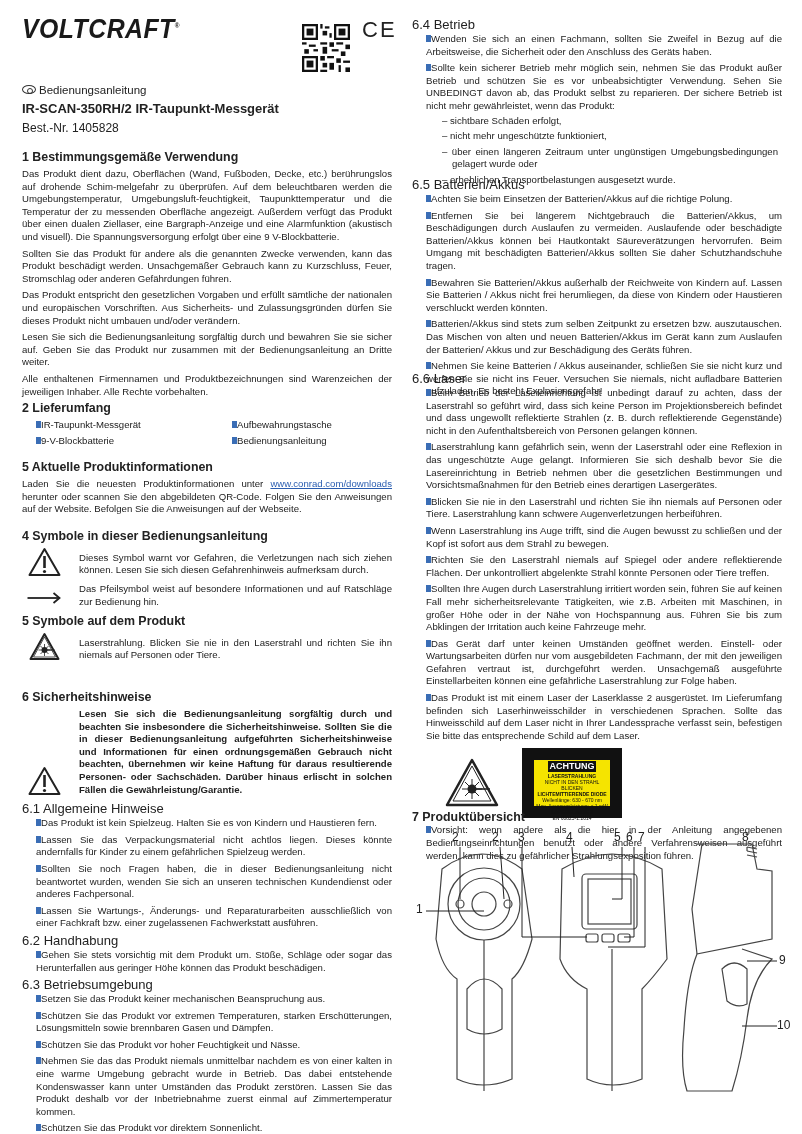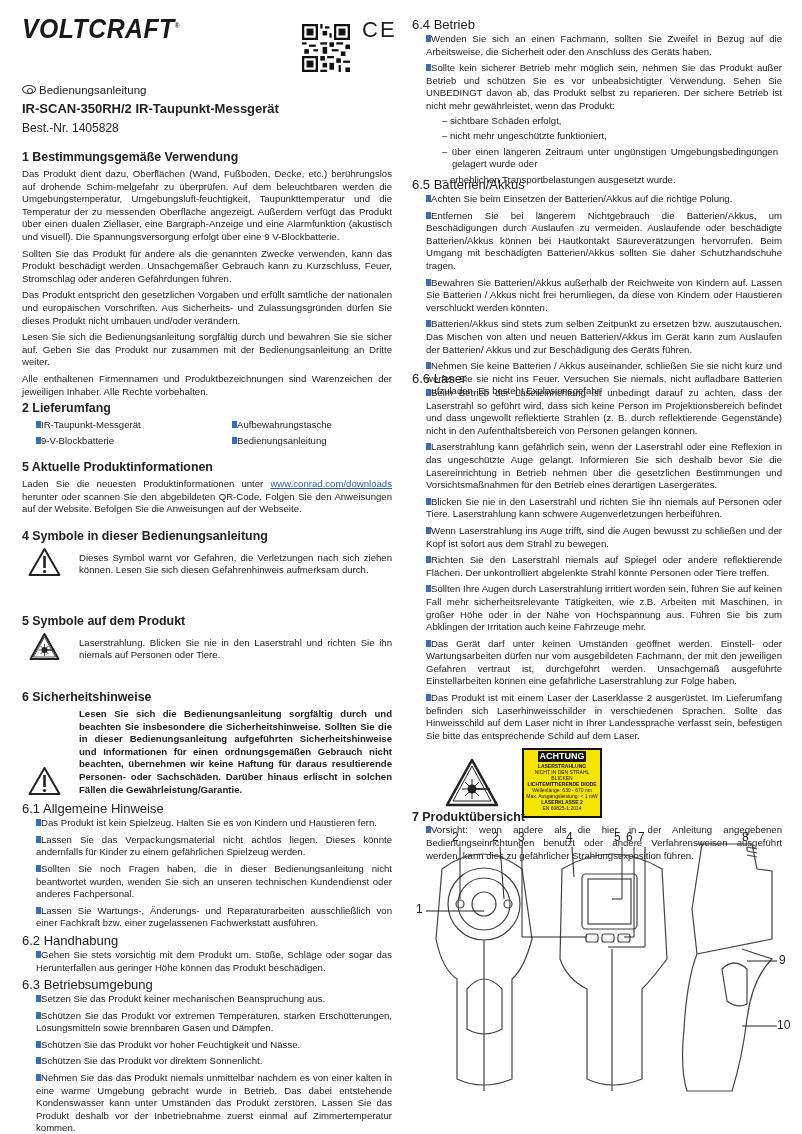--- a/index.html
+++ b/index.html
@@ -26,21 +26,21 @@
   .bl .mark { display: inline-block; width: 5px; height: 7px; background: #3a6db5; margin-right: 0; vertical-align: baseline; }
   .dash { padding-left: 14px; text-indent: -10px; margin-bottom: 3px; padding-right: 4px; }
   .scope { display: grid; grid-template-columns: 196px 170px; padding-left: 14px; row-gap: 3px; }
   .scope span .mark { display: inline-block; width: 5px; height: 7px; background: #3a6db5; }
   .sym-row { display: flex; align-items: flex-end; margin-bottom: 6px; }
   .sym-icon { width: 45px; flex: none; }
   .sym-text { flex: 1; text-align: justify; padding-left: 12px; }
   a.link { color: #2a5db0; text-decoration: underline; }
   .warn-bold { font-weight: bold; }
   .laser-img { display: flex; align-items: center; margin: 6px 0 6px 18px; gap: 22px; }
-  .achtung { width: 80px; height: 70px; background: #111; padding: 2px; position: relative; }
+  .achtung { width: 100px; height: 70px; background: #111; padding: 12px; position: relative; }
   .achtung-inner { background: #f5e400; width: 100%; height: 100%; text-align: center; font-size: 5px; line-height: 6px; color: #111; font-weight: bold; padding-top: 1px; }
   .achtung-head { background: #111; color: #fff; font-size: 9px; line-height: 11px; margin: 0 14px 1px; font-weight: bold; }
   .diagram { position: relative; width: 380px; height: 270px; margin-top: 4px; }
   .num { position: absolute; font-size: 12px; color: #222; }
 </style>
 </head>
 <body>
 
 <div class="logo"><span>VOLTCRAFT</span><sup>®</sup></div>
 
@@ -117,20 +117,27 @@
   <div class="sec" style="top:529px;">
     <h2>4 Symbole in dieser Bedienungsanleitung</h2>
     <div class="sym-row">
       <svg class="sym-icon" width="34" height="30" viewBox="0 0 34 30">
           <path d="M17 2 L32 28 L2 28 Z" fill="none" stroke="#222" stroke-width="2" stroke-linejoin="round"></path>
           <rect x="15.7" y="9" width="2.6" height="12" fill="#222"></rect>
           <circle cx="17" cy="24.5" r="1.6" fill="#222"></circle>
         </svg>
       <div class="sym-text">Dieses Symbol warnt vor Gefahren, die Verletzungen nach sich ziehen können. Lesen Sie sich diesen Gefahrenhinweis aufmerksam durch.</div>
     </div>
+    <div class="sym-row">
+      <svg class="sym-icon" width="34" height="24" viewBox="0 0 34 24">
+          <line x1="0" y1="14" x2="31" y2="14" stroke="#222" stroke-width="1.8"></line>
+          <path d="M26 9 L32 14 L26 19" fill="none" stroke="#222" stroke-width="1.8"></path>
+        </svg>
+      <div class="sym-text">Das Pfeilsymbol weist auf besondere Informationen und auf Ratschläge zur Bedienung hin.</div>
+    </div>
   </div>
 
   <div class="sec" style="top:614px;">
     <h2>5 Symbole auf dem Produkt</h2>
     <div class="sym-row">
       <svg class="sym-icon" width="32" height="30" viewBox="0 0 32 30">
           <path d="M16 2 L30 27 L2 27 Z" fill="none" stroke="#222" stroke-width="2" stroke-linejoin="round"></path>
           <path d="M16 5 L27 25 L5 25 Z" fill="none" stroke="#222" stroke-width="0.8"></path>
           <circle cx="16" cy="18" r="3" fill="#222"></circle>
           <g stroke="#222" stroke-width="0.8">
@@ -167,22 +174,22 @@
     <h3>6.2 Handhabung</h3>
     <div class="bullets" style="padding-left:14px;">
       <div class="bl"><span class="mark"></span><span>Gehen Sie stets vorsichtig mit dem Produkt um. Stöße, Schläge oder sogar das Herunterfallen aus geringer Höhe können das Produkt beschädigen.</span></div>
     </div>
 
     <h3>6.3 Betriebsumgebung</h3>
     <div class="bullets" style="padding-left:14px;">
       <div class="bl"><span class="mark"></span><span>Setzen Sie das Produkt keiner mechanischen Beanspruchung aus.</span></div>
       <div class="bl"><span class="mark"></span><span>Schützen Sie das Produkt vor extremen Temperaturen, starken Erschütterungen, Lösungsmitteln sowie brennbaren Gasen und Dämpfen.</span></div>
       <div class="bl"><span class="mark"></span><span>Schützen Sie das Produkt vor hoher Feuchtigkeit und Nässe.</span></div>
+      <div class="bl"><span class="mark"></span><span>Nehmen Sie das das Produkt niemals unmittelbar nachdem es von einer kalten in eine warme Umgebung gebracht wurde in Betrieb. Das dabei entstehende Kondenswasser kann unter Umständen das Produkt zerstören. Lassen Sie das Produkt deshalb vor der Inbetriebnahme zuerst einmal auf Zimmertemperatur kommen.</span></div>
       <div class="bl"><span class="mark"></span><span>Schützen Sie das Produkt vor direktem Sonnenlicht.</span></div>
-      <div class="bl"><span class="mark"></span><span>Nehmen Sie das das Produkt niemals unmittelbar nachdem es von einer kalten in eine warme Umgebung gebracht wurde in Betrieb. Das dabei entstehende Kondenswasser kann unter Umständen das Produkt zerstören. Lassen Sie das Produkt deshalb vor der Inbetriebnahme zuerst einmal auf Zimmertemperatur kommen.</span></div>
     </div>
   </div>
 </div>
 
 <div class="col col-right">
   <div class="sec" style="top:18px;">
     <h3>6.4 Betrieb</h3>
     <div class="bullets" style="padding-left:14px;">
       <div class="bl"><span class="mark"></span><span>Wenden Sie sich an einen Fachmann, sollten Sie Zweifel in Bezug auf die Arbeitsweise, die Sicherheit oder den Anschluss des Geräts haben.</span></div>
       <div class="bl" style="margin-bottom:2px;"><span class="mark"></span><span>Sollte kein sicherer Betrieb mehr möglich sein, nehmen Sie das Produkt außer Betrieb und schützen Sie es vor unbeabsichtigter Verwendung. Sehen Sie UNBEDINGT davon ab, das Produkt selbst zu reparieren. Der sichere Betrieb ist nicht mehr gewährleistet, wenn das Produkt:</span></div>

